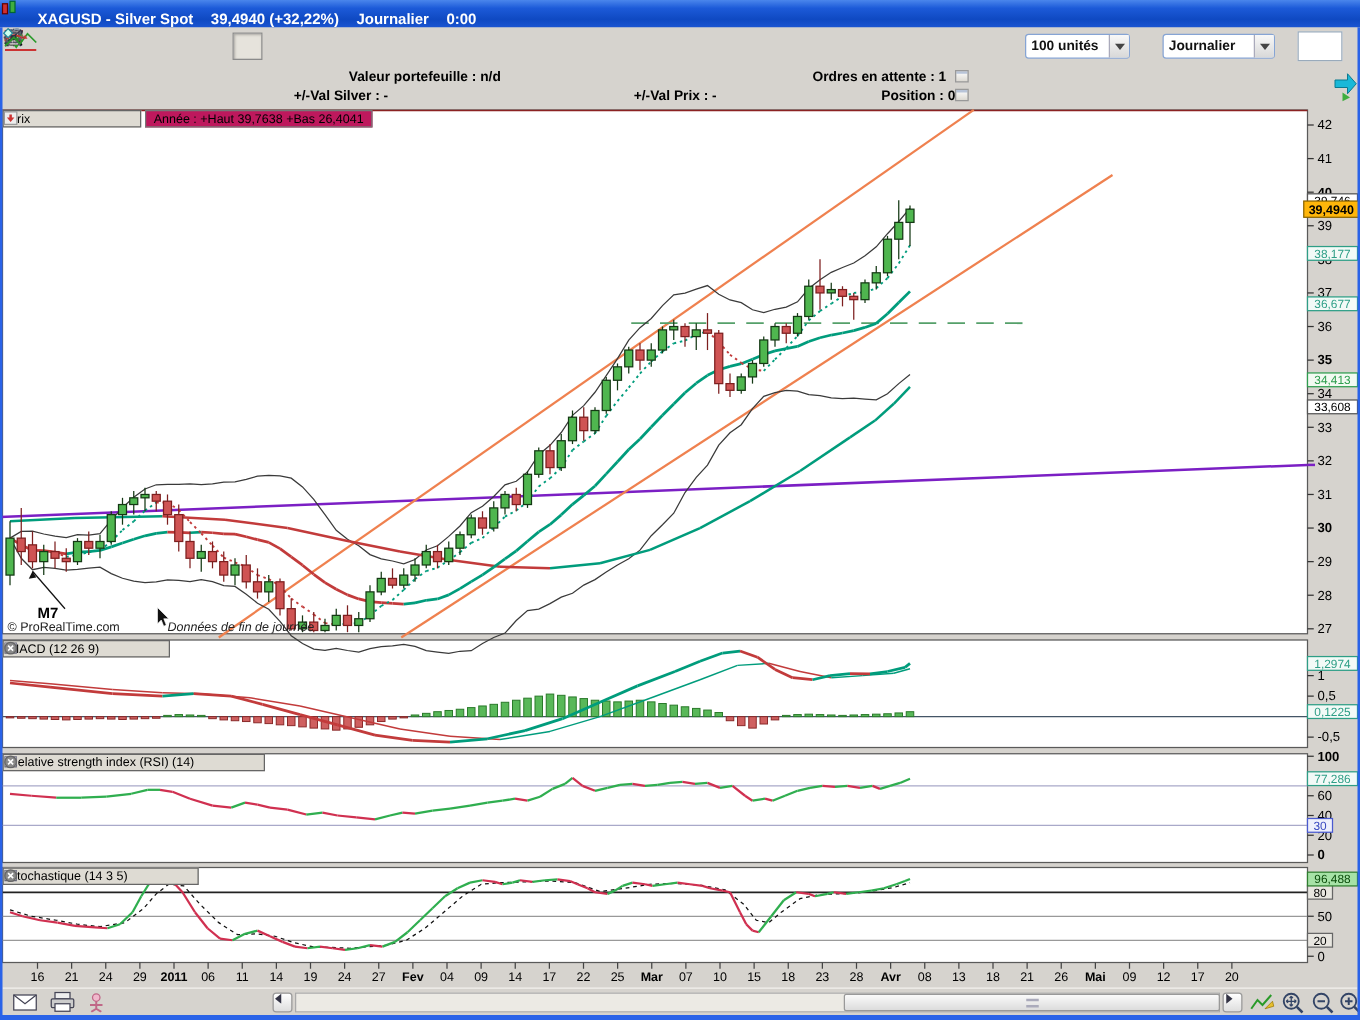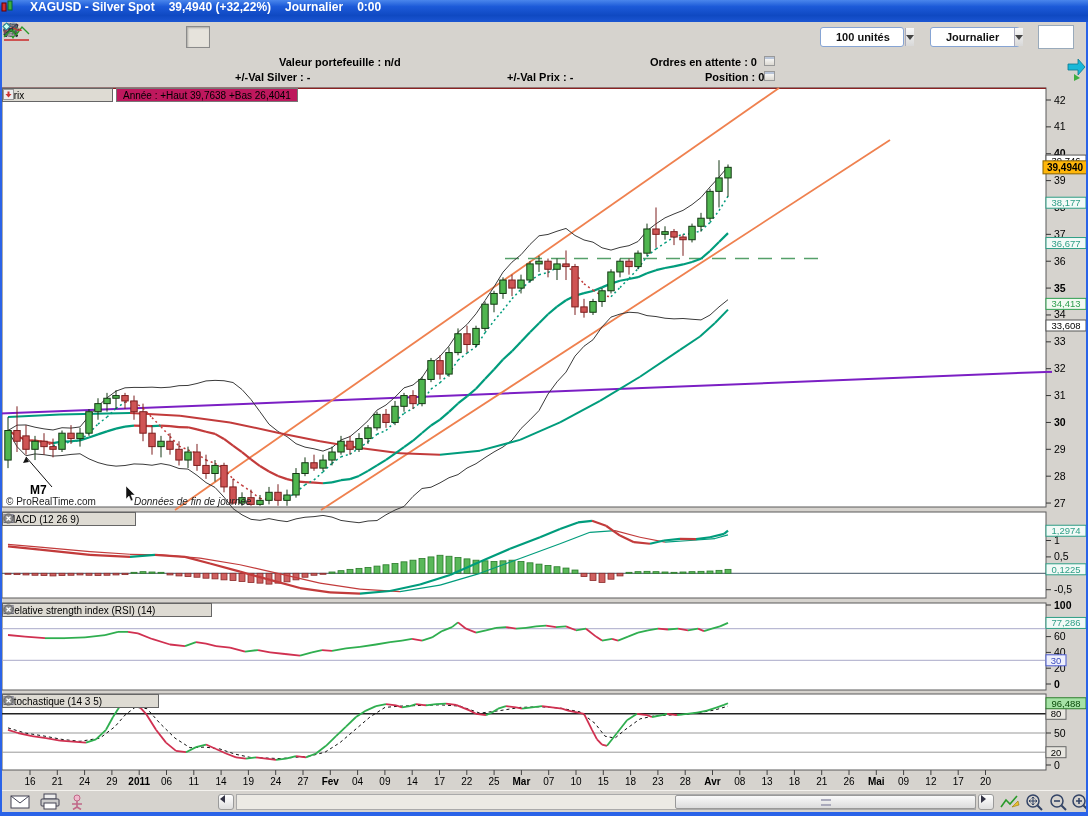--- a/index.html
+++ b/index.html
@@ -1,32 +1,32 @@
 <!DOCTYPE html>
 <html><head>
 <meta charset="utf-8">
 <style>
 *{margin:0;padding:0;box-sizing:border-box}
 html,body{width:1088px;height:816px}
 body{position:relative;font-family:"Liberation Sans",sans-serif;background:#d6d3ce;overflow:hidden}
 .abs{position:absolute}
 
-#titlebar{left:0;top:0;width:1088px;height:22px;background:linear-gradient(180deg,#4a86ec 0%,#1c5ad8 30%,#0f49c2 70%,#1b55d2 100%);display:flex;align-items:flex-start;color:#fff;font-size:12px;font-weight:bold;padding-left:4px;z-index:5}
+#titlebar{left:0;top:0;width:1088px;height:22px;background:linear-gradient(180deg,#4a86ec 0%,#1c5ad8 30%,#0f49c2 70%,#1b55d2 100%);display:flex;align-items:flex-end;color:#fff;font-size:12px;font-weight:bold;padding-left:4px;z-index:5}
 #titlebar .tsp{margin-left:14px;white-space:pre}
 .winbtn{position:absolute;top:2px;width:19px;height:17px;border:1px solid #fff;border-radius:3px;display:flex;align-items:center;justify-content:center}
 .bblue{background:linear-gradient(#6a96ee,#2b5fd4)}
 .bred{background:linear-gradient(#f0926f,#d5512e)}
 
 .wborder{background:#2a63e8;z-index:6}
 
 #toolbar{left:2px;top:22px;width:1084px;height:30px;background:#d6d3ce;display:flex;align-items:center;z-index:5}
 .tb{width:24px;height:22px;display:flex;align-items:center;justify-content:center;border:1px solid transparent}
 .tb.sel{border:1px solid #8a8a8a;background:#e6e3dc;box-shadow:inset 1px 1px 2px rgba(0,0,0,.25)}
 .combo{height:20px;background:#fff;border:1px solid #86a4d4;border-radius:3px;display:flex;align-items:center;font-size:11px;font-weight:bold;color:#111}
-.combo .cval{padding:0 15px;flex:1;white-space:nowrap}
+.combo .cval{padding:0 4px;flex:1;white-space:nowrap}
 .combo .carr{width:16px;height:100%;border-left:1px solid #aab;display:flex;align-items:center;justify-content:center;background:linear-gradient(#f8f8f8,#d8d8d8)}
 .tri{width:0;height:0;border-left:4px solid transparent;border-right:4px solid transparent;border-top:5px solid #444}
 
 #inforow{left:2px;top:52px;width:1084px;height:34px;background:#d6d3ce;font-size:11px;font-weight:bold;color:#000;z-index:5}
 .inflbl{position:absolute;white-space:nowrap}
 .gridico{position:absolute;width:11px;height:10px;border:1px solid #999;background:linear-gradient(#fff,#dcd9d2);box-shadow:inset 0 2px 0 #b8c4d8}
 
 .phdr{position:absolute;height:14px;background:#dedbd3;border:1px solid #666;display:flex;align-items:center;gap:3px;padding:0 4px;font-size:10px;color:#000;z-index:4;white-space:nowrap}
 .anno{position:absolute;height:14px;background:#be185d;border:1px solid #777;display:flex;align-items:center;padding:0 6px;font-size:10px;color:#000;z-index:4;white-space:nowrap}
 .hico{width:12px;height:11px;display:flex;align-items:center;justify-content:center}
@@ -206,21 +206,21 @@
         <path d="M2,18 L27,18" stroke="#cc3333" stroke-width="1.6"></path>
         <path d="M16,9 l2,-3 2,3 z" fill="#cc3333"></path>
         <path d="M9,14 l2,3 2,-3 z" fill="#2a9a2a"></path>
       </svg>
   </span>
   <div style="width:12px"></div>
 </div>
 
 <div id="inforow" class="abs">
   <span class="inflbl" style="left:277px;top:4px">Valeur portefeuille : n/d</span>
-  <span class="inflbl" style="left:648px;top:4px">Ordres en attente : 0</span>
+  <span class="inflbl" style="left:648px;top:4px">Ordres en attente : 1</span>
   <span class="gridico" style="left:762px;top:4px"></span>
   <span class="inflbl" style="left:233px;top:19px">+/-Val Silver : -</span>
   <span class="inflbl" style="left:505px;top:19px">+/-Val Prix : -</span>
   <span class="inflbl" style="left:703px;top:19px">Position : 0</span>
   <span class="gridico" style="left:762px;top:19px"></span>
   <span class="abs" style="left:1062px;top:2px">
     <svg width="24" height="28">
         <path d="M4,10 L14,10 L14,5 L21,13 L14,21 L14,16 L4,16 Z" fill="#19b8d8" stroke="#0a7a90" stroke-width="0.8"></path>
         <path d="M10,20 L16,24 L10,27 Z" fill="#3fae3f"></path>
       </svg>

